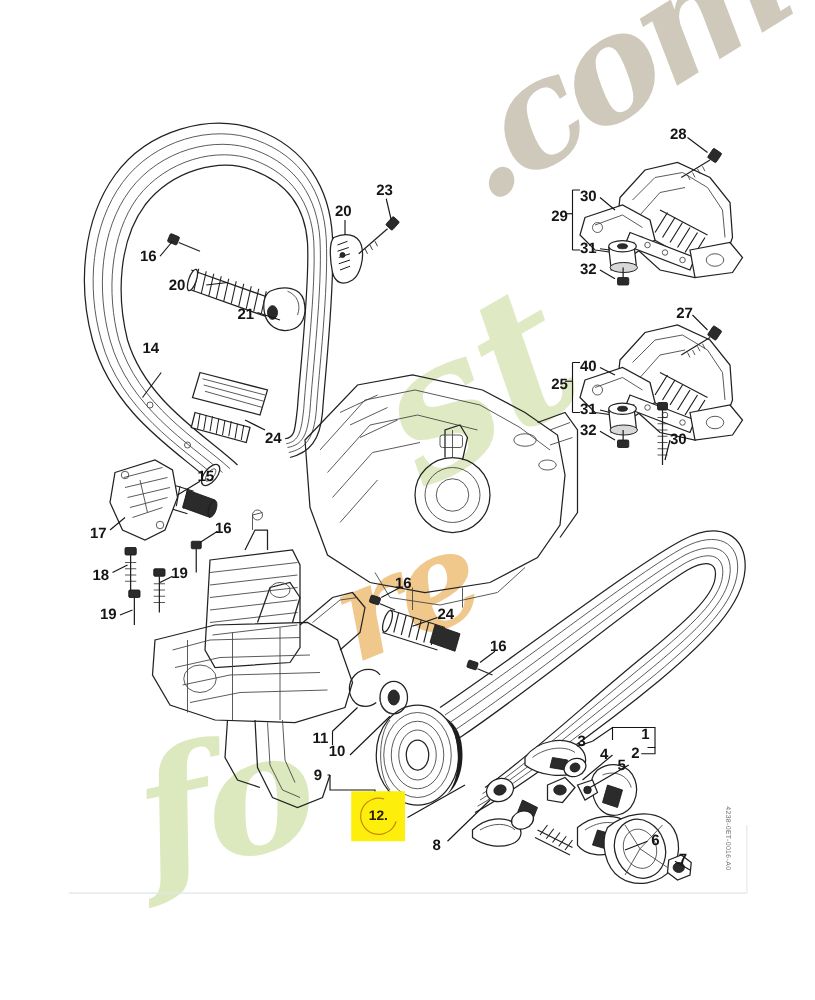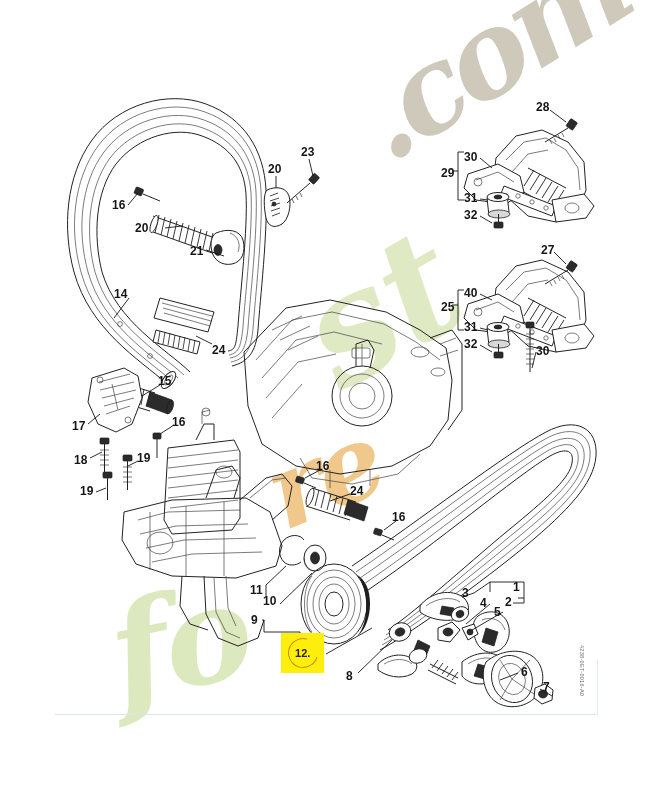--- a/index.html
+++ b/index.html
@@ -628,21 +628,21 @@
     <div class="callout" style="left:505px;top:596px">2</div>
     <div class="callout" style="left:462px;top:587px">3</div>
     <div class="callout" style="left:480px;top:597px">4</div>
     <div class="callout" style="left:494px;top:606px">5</div>
     <div class="callout" style="left:521px;top:666px">6</div>
     <div class="callout" style="left:543px;top:681px">7</div>
     <div class="callout" style="left:346px;top:670px">8</div>
     <div class="callout" style="left:251px;top:614px">9</div>
     <div class="callout" style="left:263px;top:595px">10</div>
     <div class="callout" style="left:250px;top:584px">11</div>
-    <div class="callout" style="left:114px;top:288px">14</div>
+    <div class="callout" style="left:114px;top:272px">14</div>
     <div class="callout" style="left:158px;top:375px">15</div>
     <div class="callout" style="left:112px;top:199px">16</div>
     <div class="callout" style="left:172px;top:416px">16</div>
     <div class="callout" style="left:316px;top:460px">16</div>
     <div class="callout" style="left:392px;top:511px">16</div>
     <div class="callout" style="left:72px;top:420px">17</div>
     <div class="callout" style="left:74px;top:454px">18</div>
     <div class="callout" style="left:137px;top:452px">19</div>
     <div class="callout" style="left:80px;top:485px">19</div>
     <div class="callout" style="left:135px;top:222px">20</div>

